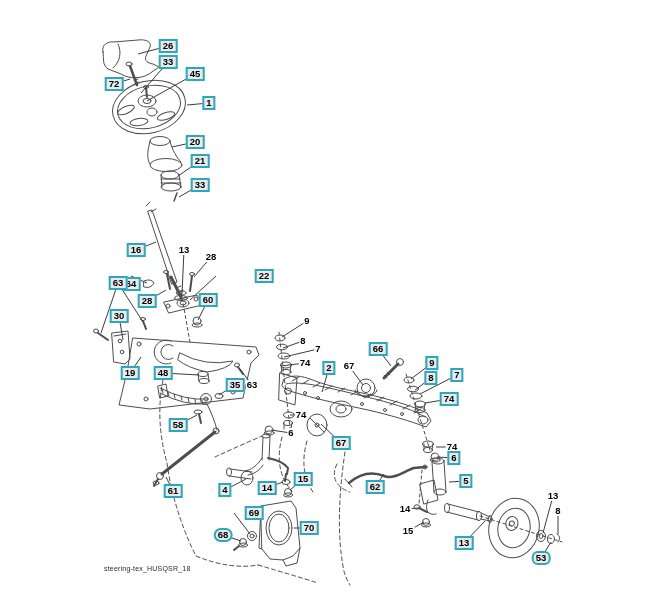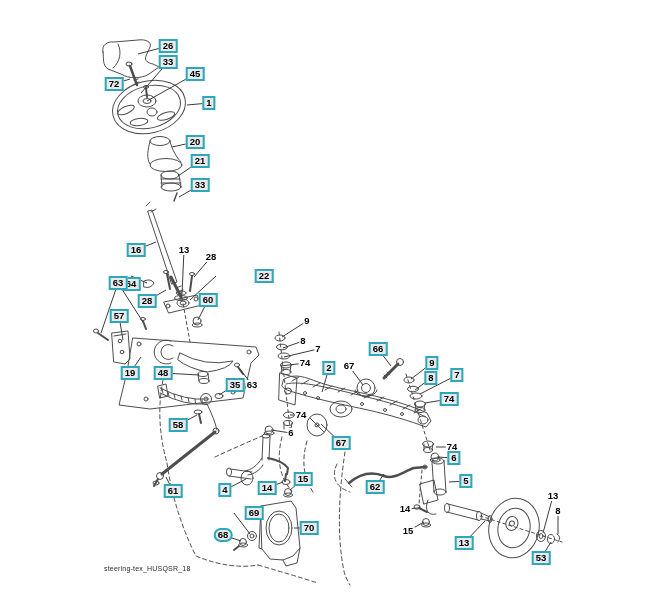--- a/index.html
+++ b/index.html
@@ -351,21 +351,21 @@
       <div class="callout boxed" style="left: 200px; top: 161px;">21</div>
       <div class="callout boxed" style="left: 200px; top: 185px;">33</div>
       <div class="callout boxed" style="left: 136px; top: 250px;">16</div>
       <div class="callout plain" style="left: 184px; top: 250px;">13</div>
       <div class="callout plain" style="left: 211px; top: 257px;">28</div>
       <div class="callout boxed" style="left: 131px; top: 284px;">64</div>
       <div class="callout boxed" style="left: 216px; top: 276px; margin-left: 48px;">22</div>
       <div class="callout boxed" style="left: 118px; top: 283px;">63</div>
       <div class="callout boxed" style="left: 147px; top: 301px;">28</div>
       <div class="callout boxed" style="left: 208px; top: 300px;">60</div>
-      <div class="callout boxed" style="left: 119px; top: 316px;">57</div>
+      <div class="callout boxed" style="left: 119px; top: 316px;">30</div>
       <div class="callout plain" style="left: 307px; top: 321px;">9</div>
       <div class="callout plain" style="left: 303px; top: 341px;">8</div>
       <div class="callout plain" style="left: 318px; top: 349px;">7</div>
       <div class="callout boxed" style="left: 378px; top: 349px;">66</div>
       <div class="callout boxed" style="left: 432px; top: 363px;">9</div>
       <div class="callout plain" style="left: 305px; top: 363px;">74</div>
       <div class="callout plain" style="left: 349px; top: 366px;">67</div>
       <div class="callout boxed" style="left: 329px; top: 368px;">2</div>
       <div class="callout boxed" style="left: 130px; top: 373px;">19</div>
       <div class="callout boxed" style="left: 163px; top: 373px;">48</div>
@@ -387,17 +387,17 @@
       <div class="callout boxed" style="left: 225px; top: 490px;">4</div>
       <div class="callout boxed" style="left: 173px; top: 491px;">61</div>
       <div class="callout plain" style="left: 553px; top: 496px;">13</div>
       <div class="callout plain" style="left: 405px; top: 509px;">14</div>
       <div class="callout plain" style="left: 558px; top: 511px;">8</div>
       <div class="callout boxed" style="left: 234px; top: 513px; margin-left: 20px;">69</div>
       <div class="callout boxed" style="left: 309px; top: 528px;">70</div>
       <div class="callout plain" style="left: 408px; top: 531px;">15</div>
       <div class="callout boxed" style="left: 223px; top: 535px; border-radius: 7px;">68</div>
       <div class="callout boxed" style="left: 464px; top: 543px;">13</div>
-      <div class="callout boxed" style="left: 541px; top: 558px;">53</div>
+      <div class="callout boxed" style="left: 541px; top: 558px; border-radius: 6px;">53</div>
     </div>
 
   <div class="footnote">steering-tex_HUSQSR_18</div>
 </div>
 
 </body></html>

